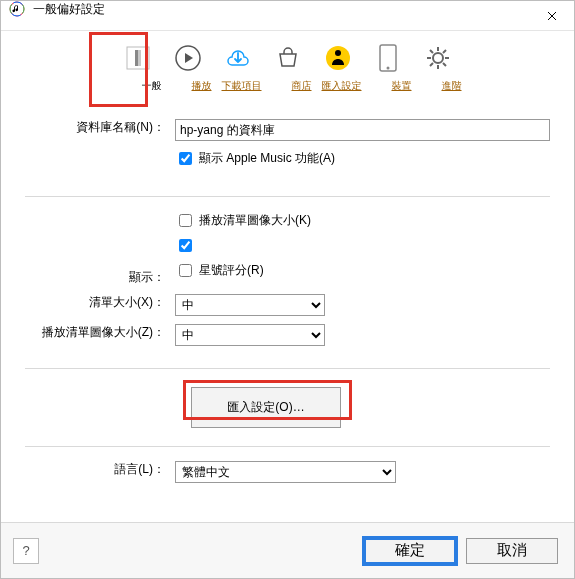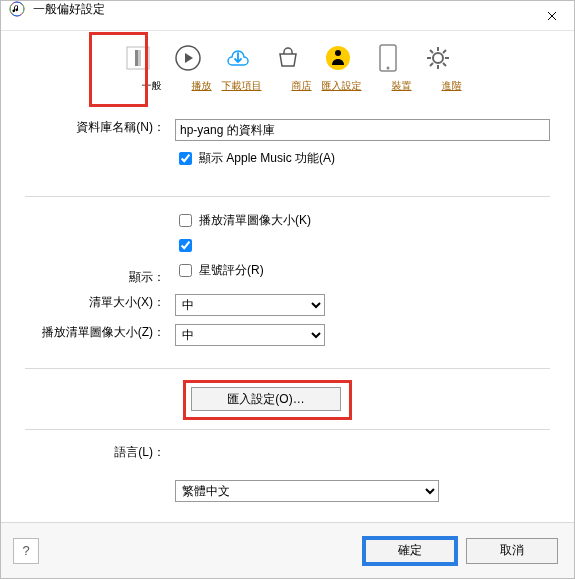--- a/index.html
+++ b/index.html
@@ -26,30 +26,30 @@
   .group.first { border-top: none; padding-top: 4px; }
   .row { display: flex; align-items: flex-start; margin-bottom: 8px; }
   .lbl-col { width: 150px; text-align: right; padding-right: 10px; font-size: 12px; }
   .ctrl-col { flex: 1; }
   input[type=text] { width: 100%; height: 22px; border: 1px solid #999; padding: 0 4px; font-size: 12px; }
   .chk { display: flex; align-items: center; gap: 4px; font-size: 12px; margin-bottom: 6px; }
   .chk input[type=checkbox] { accent-color: #0a84ff; width: 13px; height: 13px; }
 
   select { height: 22px; border: 1px solid #999; font-size: 12px; padding: 0 2px; background: #fff; }
   select.mid { width: 150px; }
-  select.wide { width: 264px; margin-top: 36px; }
+  select.wide { width: 221px; }
 
   .import-btn-wrap { margin-left: 160px; position: relative; width: 170px; padding: 6px; }
-  .import-btn { width: 150px; height: 24px; border: 1px solid #999; background: #f3f3f3; font-size: 12px; cursor: default; }
+  .import-btn { width: 150px; height: 41px; border: 1px solid #999; background: #f3f3f3; font-size: 12px; cursor: default; }
   .hl-import { position: absolute; left: -2px; top: -1px; width: 169px; height: 40px; border: 3px solid #e03228; pointer-events: none; }
 
   .footer { position: absolute; left: 0; right: 0; bottom: 0; height: 56px; border-top: 1px solid #d9d9d9; background: #f7f7f7; display: flex; align-items: center; padding: 0 16px 0 12px; }
   .footer .help { width: 26px; height: 26px; border: 1px solid #bbb; display: flex; align-items: center; justify-content: center; font-size: 13px; color: #555; background: #fff; }
   .footer .spacer { flex: 1; }
-  .footer .btn { width: 92px; height: 26px; border: 1px solid #999; background: #f3f3f3; font-size: 12px; margin-left: 10px; }
+  .footer .btn { width: 92px; height: 26px; border: 1px solid #999; background: #f3f3f3; font-size: 15px; margin-left: 10px; }
   .footer .btn.primary { box-shadow: 0 0 0 1px #2a7de1 inset, 0 0 0 2px #2a7de1; border-color: #2a7de1; }
 </style>
 </head>
 <body>
 
 <div class="window">
   <div class="titlebar">
     <span class="app-ico">
       <svg viewBox="0 0 16 16">
           <circle cx="8" cy="8" r="7" fill="none" stroke="#ff2d55" stroke-width="1"></circle>

